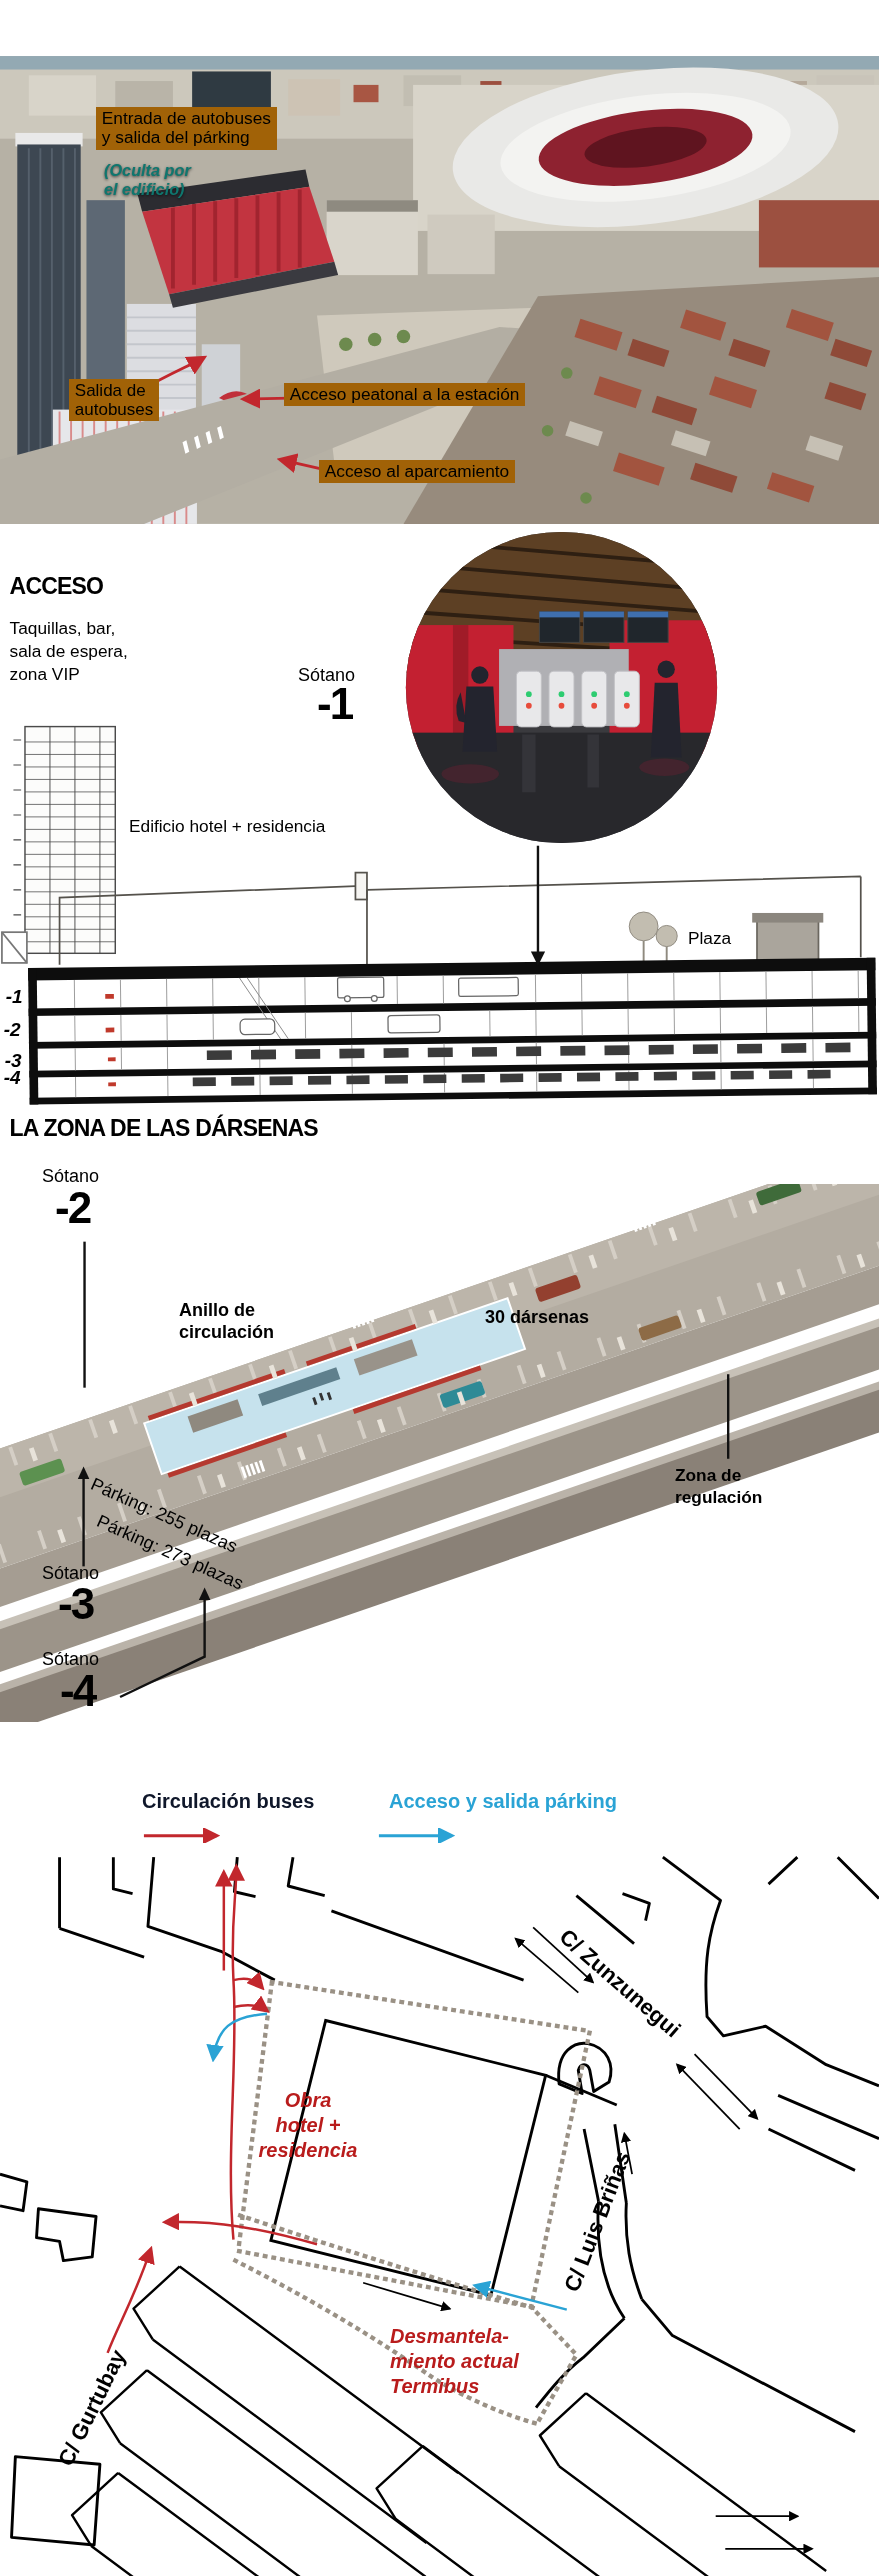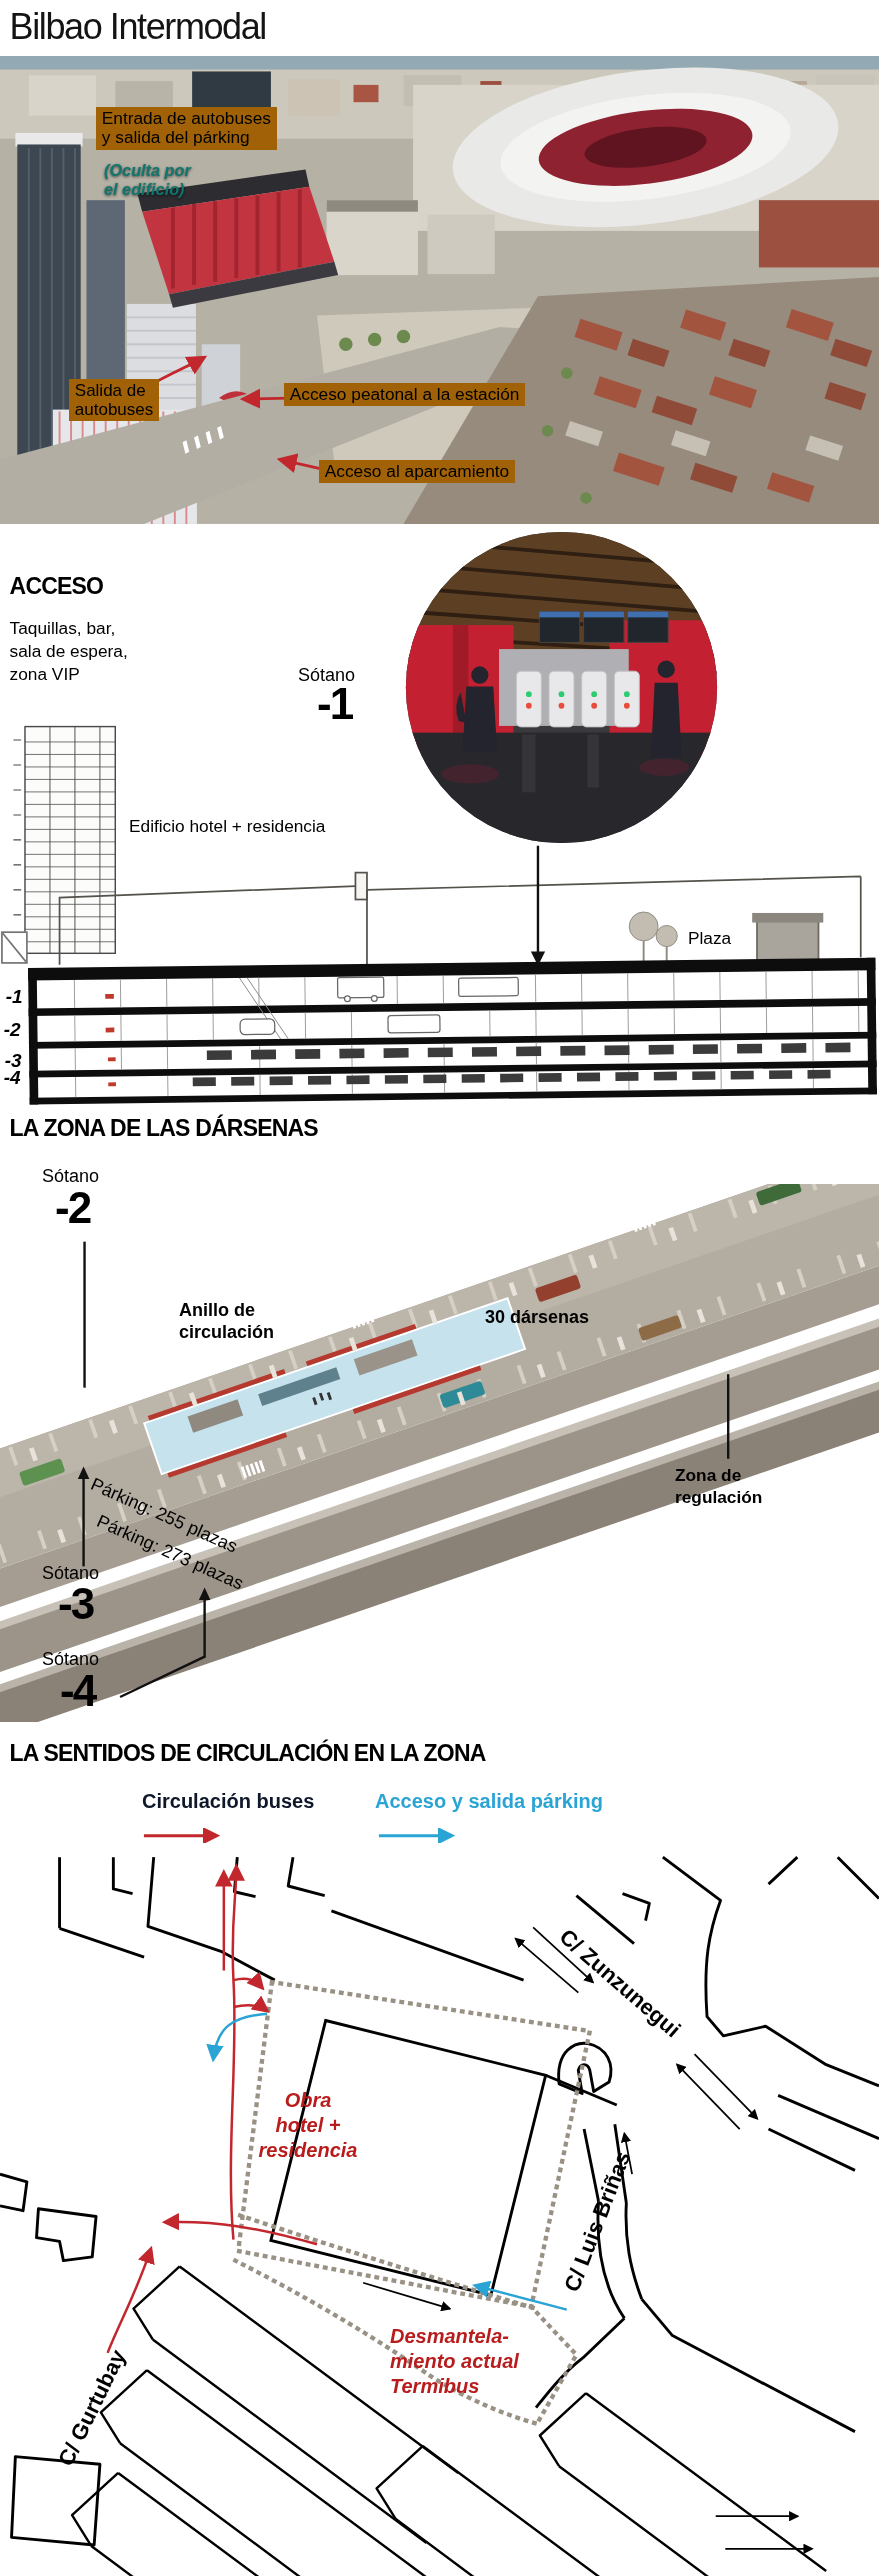--- a/index.html
+++ b/index.html
@@ -25,21 +25,20 @@
   .leg-blue{color:#2aa3d5;}
   .street{font-size:22px;font-weight:700;white-space:nowrap;transform-origin:0 0;}
   .grey-it{color:#b91c1c;font-weight:700;font-style:italic;font-size:20px;line-height:1.25;}
   svg{display:block;}
 </style>
 </head>
 <body>
 
 <div class="page">
 
-  <div class="abs h1" style="left:9.6px;top:5.8px;">Bilbao Intermodal</div>
 
   <svg class="abs" style="left:0;top:56px;" width="879" height="468" viewBox="0 0 915 487">
     <defs>
       <marker id="aR" viewBox="0 0 10 10" refX="8" refY="5" markerWidth="7" markerHeight="7" orient="auto">
         <path d="M0,0L10,5L0,10z" fill="#c2272d"></path>
       </marker>
     </defs>
     <rect width="915" height="487" fill="#b6b1a5"></rect>
     <rect width="915" height="22" fill="#93a9b3"></rect>
     <rect y="14" width="915" height="72" fill="#ccc8bc"></rect>
@@ -324,32 +323,31 @@
   <div class="abs boldlbl" style="left:485px;top:1307px;">30 dársenas</div>
   <div class="abs parking" style="left:96px;top:1474px;">Párking: 255 plazas</div>
   <div class="abs parking" style="left:102px;top:1511px;">Párking: 273 plazas</div>
   <div class="abs zonatitle ml" style="left:675px;top:1465px;">Zona de
 regulación</div>
   <div class="abs sot" style="left:42px;top:1563px;">Sótano</div>
   <div class="abs big" style="left:58px;top:1582px;">-3</div>
   <div class="abs sot" style="left:42px;top:1649px;">Sótano</div>
   <div class="abs big" style="left:60px;top:1669px;">-4</div>
 
-  <div class="abs sec" style="left:9.6px;top:1740px;">LA SENTIDOS DE CIRCULACIÓN EN LA ZONA</div>
 
   <div class="abs leg leg-red" style="left:142px;top:1790px;">Circulación buses</div>
   <svg class="abs" style="left:142px;top:1828px;" width="91" height="15.4" viewBox="0 0 95 16">
     <defs>
         <marker id="lR" viewBox="0 0 10 10" refX="8" refY="5" markerWidth="6" markerHeight="6" orient="auto">
           <path d="M0,0L10,5L0,10z" fill="#c2272d"></path>
         </marker>
       </defs>
     <path d="M2,8 H78" stroke="#c2272d" stroke-width="3" marker-end="url(#lR)"></path>
   </svg>
-  <div class="abs leg leg-blue" style="left:375px;top:1790px;">Acceso y salida párking</div>
+  <div class="abs leg leg-blue" style="left:389px;top:1790px;">Acceso y salida párking</div>
   <svg class="abs" style="left:377px;top:1828px;" width="91" height="15.4" viewBox="0 0 95 16">
     <defs>
         <marker id="lB" viewBox="0 0 10 10" refX="8" refY="5" markerWidth="6" markerHeight="6" orient="auto">
           <path d="M0,0L10,5L0,10z" fill="#2aa3d5"></path>
         </marker>
       </defs>
     <path d="M2,8 H78" stroke="#2aa3d5" stroke-width="3" marker-end="url(#lB)"></path>
   </svg>
 
   <svg class="abs" style="left:0;top:1855px;" width="879" height="721" viewBox="0 0 915 750">

